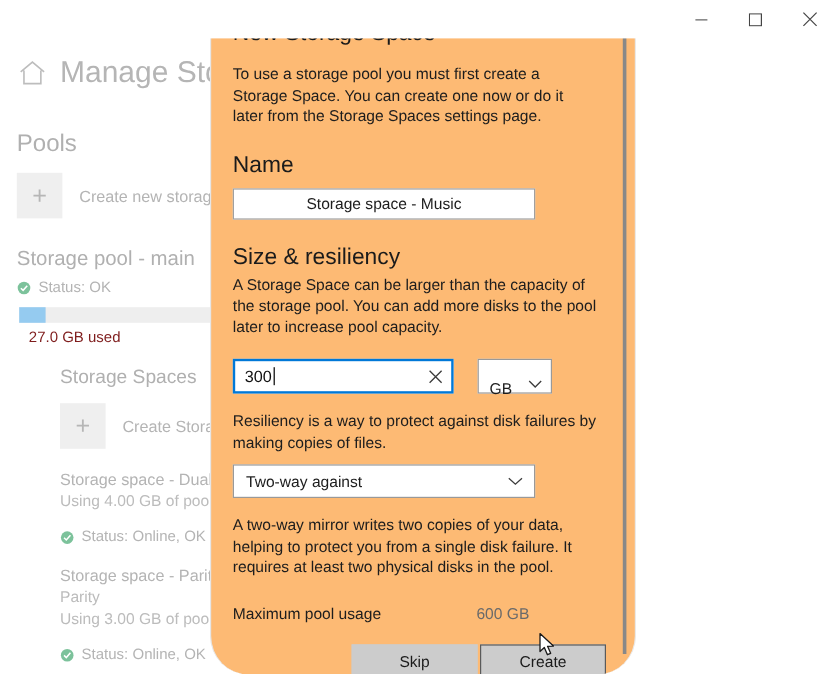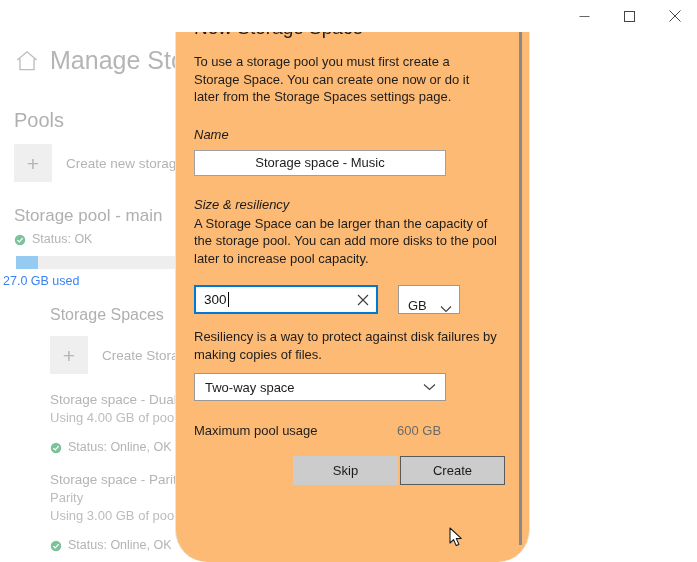--- a/index.html
+++ b/index.html
@@ -136,23 +136,23 @@
   .progress-track {
     margin: 10px 0 0 16px;
     width: 170px; height: 13px;
     background: #eeeeee;
   }
   .progress-fill {
     height: 13px;
     background: #95cbf0;
   }
   .progress-caption {
-    margin: 5px 0 0 3px;
+    margin: 5px 0 0 24px;
     font-size: 12.5px;
-    color: #3b82f6;
+    color: #7f1d1d;
   }
   .subsection-head {
     margin: 18px 0 0 50px;
     font-size: 16px;
     font-weight: 300;
     color: #b0b0b0;
     white-space: nowrap;
   }
   .space-block { margin: 18px 0 0 50px; white-space: nowrap; }
   .space-name {
@@ -195,25 +195,24 @@
     margin: 3px 0 0 0;
   }
   .dlg-para {
     font-size: 13px;
     line-height: 17.5px;
     color: #1d1d1d;
     margin: 14px 0 0 0;
     max-width: 303px;
   }
   .dlg-subhead {
-    font-size: 13px;
+    font-size: 19px;
     font-weight: 400;
     color: #1b1b1b;
     margin: 21px 0 0 0;
-    font-style: italic;
   }
   .dlg-para.tight { margin-top: 3px; }
 
   
   .txt-input {
     margin-top: 8px;
     width: 252px; height: 26px;
     border: 1px solid #a0a0a0;
     background: #ffffff;
     box-sizing: border-box;
@@ -257,22 +256,22 @@
     width: 16px; height: 16px;
     display: flex; align-items: center; justify-content: center;
     color: #3c3c3c;
   }
   .unit-select {
     margin-left: 20px;
     width: 62px; height: 29px;
     border: 1px solid #999999;
     background: #ffffff;
     box-sizing: border-box;
-    display: flex; align-items: flex-end; justify-content: space-between;
-    padding: 4px 7px 0 9px;
+    display: flex; align-items: flex-start; justify-content: space-between;
+    padding: 16px 7px 0 9px;
   }
   .unit-select .val {
     font-size: 13px;
     color: #1d1d1d;
   }
   .chev { color: #3e3e3e; display: block; }
 
   
   .combo {
     margin-top: 10px;
@@ -456,26 +455,27 @@
           <span class="val">GB</span>
           <svg class="chev" width="12" height="8" viewBox="0 0 12 8">
             <path d="M1 1.5 L6 6.5 L11 1.5" fill="none" stroke="#3e3e3e" stroke-width="1.1"></path>
           </svg>
         </div>
       </div>
 
       <div class="dlg-para">Resiliency is a way to protect against disk failures by making copies of files.</div>
 
       <div class="combo">
-        <span class="val">Two-way space</span>
+        <span class="val">Two-way against</span>
         <svg class="chev" width="13" height="8" viewBox="0 0 13 8">
           <path d="M1 1.5 L6.5 6.5 L12 1.5" fill="none" stroke="#3e3e3e" stroke-width="1.1"></path>
         </svg>
       </div>
 
+      <div class="dlg-para">A two-way mirror writes two copies of your data, helping to protect you from a single disk failure. It requires at least two physical disks in the pool.</div>
 
       <div class="usage-row">
         <span class="usage-label">Maximum pool usage</span>
         <span class="usage-value">600 GB</span>
       </div>
 
       <div class="btn-row">
         <div class="btn btn-skip">Skip</div>
         <div class="btn btn-create">Create</div>
       </div>

